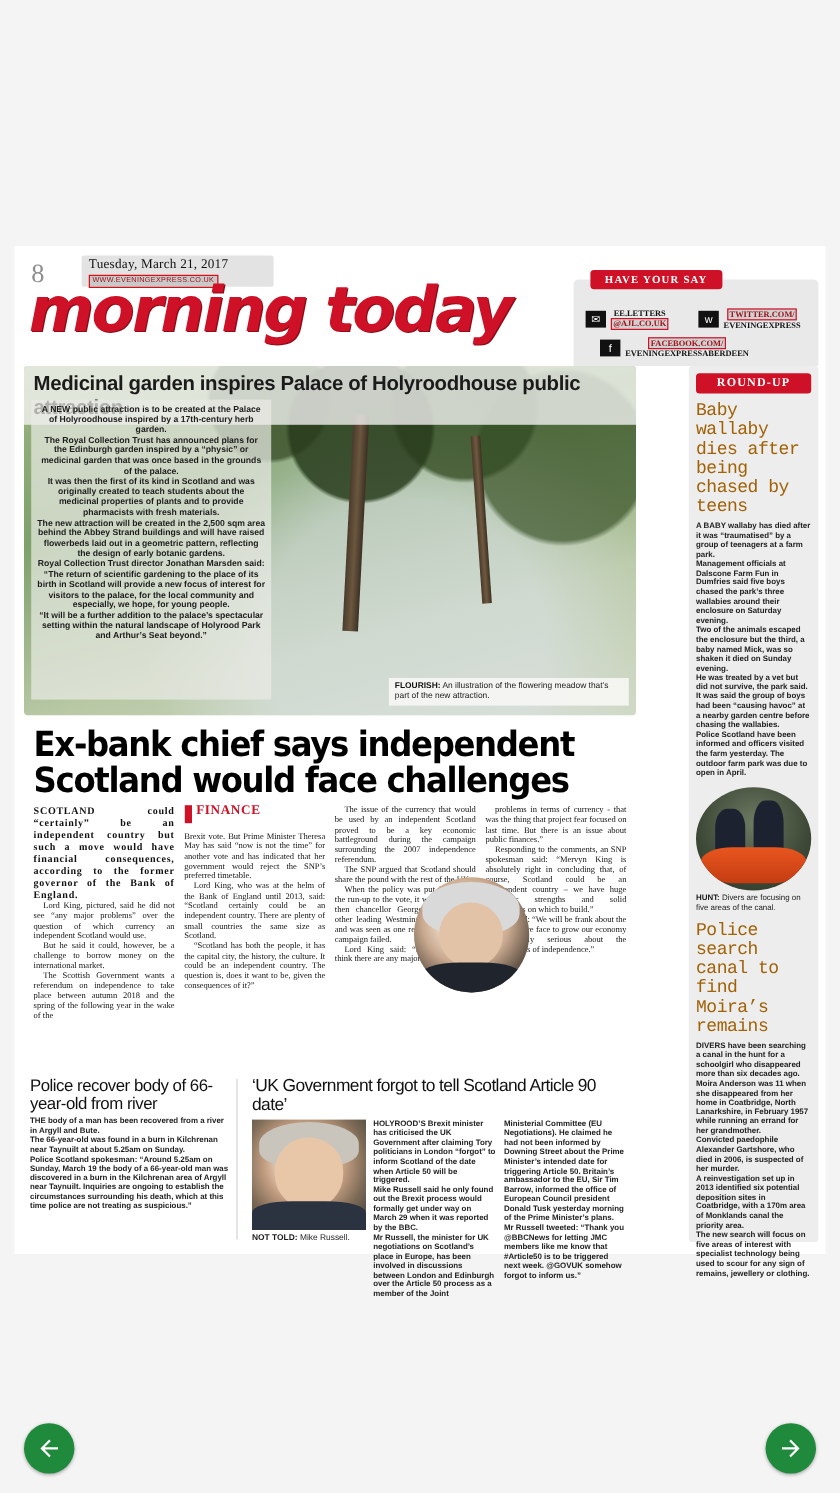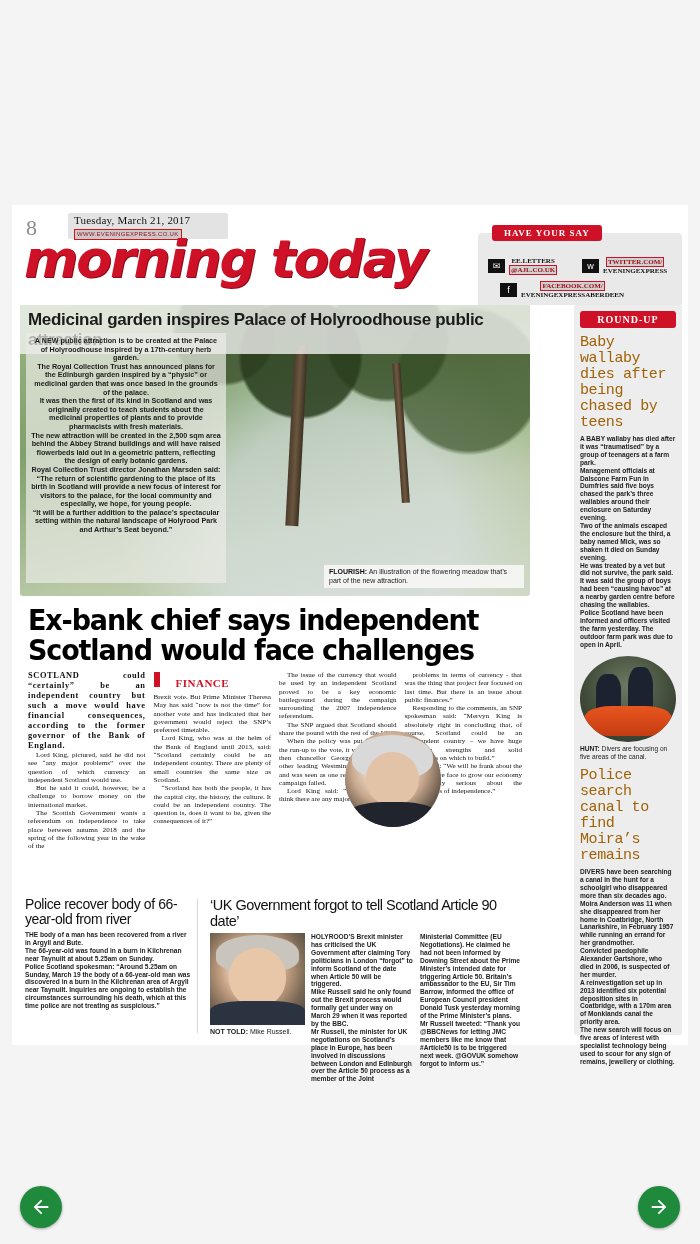--- a/index.html
+++ b/index.html
@@ -92,21 +92,21 @@
   
   .mainstory{position:absolute;left:8px;top:392px;width:510px;height:290px;background:#fff;
              border-radius:3px;padding:6px 8px;box-sizing:border-box;}
   .main-head{font-family:"DejaVu Sans",sans-serif;font-weight:700;font-size:29px;line-height:30px;
              color:#000;letter-spacing:-1.2px;margin:2px 0 6px;transform:scaleX(.93);transform-origin:left;}
   .main-cols{display:flex;gap:8px;font-family:"Liberation Serif",serif;}
   .mcol{width:119px;font-size:7.1px;line-height:8.3px;text-align:justify;color:#111;position:relative;}
   .mcol p{margin:0;text-indent:8px;}
   .mcol p.first{text-indent:0;}
   .standfirst{font-size:8.4px;line-height:10px;letter-spacing:.6px;margin-bottom:5px;text-indent:0;font-weight:bold;}
-  .fin-badge{display:flex;align-items:flex-end;gap:16px;margin-bottom:6px;height:16px;}
+  .fin-badge{display:flex;align-items:flex-start;gap:4px;margin-bottom:6px;height:16px;}
   .fin-bar{width:6px;height:15px;background:#ce1126;}
   .fin-txt{font-family:"Liberation Serif",serif;font-weight:700;font-size:11px;color:#ce1126;letter-spacing:.5px;}
   .king-photo{position:absolute;right:-44px;top:60px;width:96px;height:96px;border-radius:50%;
               background:radial-gradient(circle at 45% 38%,#e9d3c0 0 28%,#c9a98f 46%,#6a5a4c 70%,#1d1d1d 100%);
               overflow:hidden;z-index:3;}
   .king-photo .hair{position:absolute;left:8%;top:4%;width:84%;height:46%;border-radius:50% 50% 40% 40%;
                     background:#d9d9d9;}
   .king-photo .face{position:absolute;left:22%;top:22%;width:56%;height:56%;border-radius:50%;
                     background:#e3c3a8;}
   .king-photo .suit{position:absolute;left:4%;bottom:-6%;width:92%;height:32%;background:#20242c;

